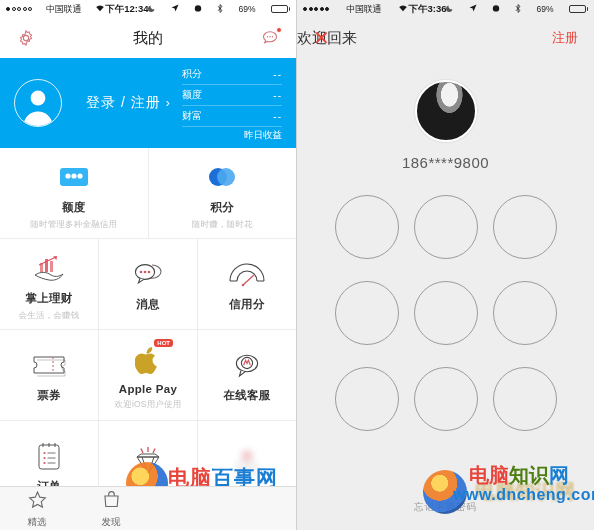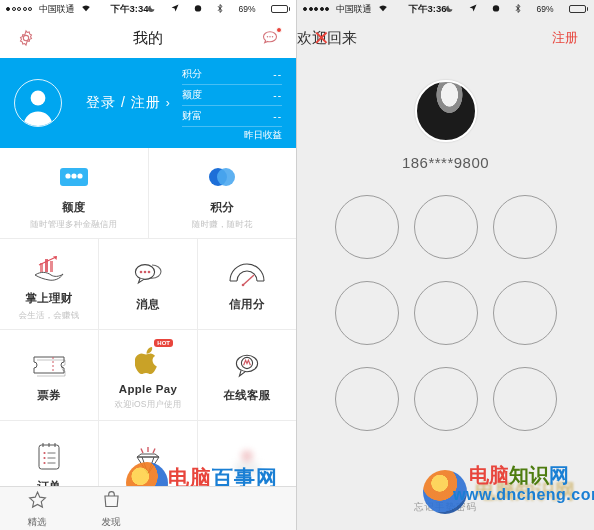--- a/index.html
+++ b/index.html
@@ -9,21 +9,21 @@
     background: #fff; overflow: hidden;
   }
   .screens { display: flex; width: 594px; height: 530px; }
 
   
   .phone-left { width: 297px; height: 530px; position: relative; background: #f2f2f2;
     border-right: 1px solid #cfcfcf; overflow: hidden; }
 
   .statusbar { height: 18px; display: flex; align-items: center;
     padding: 0 6px; font-size: 9px; color: #1a1a1a; background: #fff; }
-  .sb-left { display: flex; align-items: center; gap: 7px; flex: 1; }
+  .sb-left { display: flex; align-items: center; gap: 7px; flex: 1; justify-content: space-between; }
   .dots { display: flex; gap: 1.5px; align-items: center; }
   .dot { width: 4px; height: 4px; border-radius: 50%; border: 1px solid #1a1a1a; }
   .dot.fill { background: #1a1a1a; }
   .carrier { font-size: 9px; letter-spacing: -0.2px; }
   .wifi { font-size: 9px; }
   .sb-center { font-size: 9.5px; font-weight: bold; flex: 0 0 auto; }
   .sb-right { display: flex; align-items: center; gap: 15px; flex: 1; justify-content: flex-end; font-size: 8.5px; }
   .batt { display: inline-flex; align-items: center; }
   .batt-body { width: 17px; height: 8px; border: 1px solid #333; border-radius: 2px; padding: 1px; }
   .batt-fill { height: 100%; background: #1a1a1a; border-radius: 1px; }
@@ -131,21 +131,21 @@
             <span class="dot"></span>
             <span class="dot"></span>
         </span>
         <span class="carrier">中国联通</span>
         <span class="wifi">
           <svg width="10" height="8" viewBox="0 0 10 8">
               <path d="M5 7.2 L1.2 3.1 a5.4 5.4 0 0 1 7.6 0 Z" fill="#1a1a1a"></path>
             </svg>
         </span>
       </div>
-      <div class="sb-center">下午3:34</div>
+      <div class="sb-center">下午12:34</div>
       <div class="sb-right">
         <span>
           <svg width="8" height="8" viewBox="0 0 8 8">
               <path d="M6.4 5.2A3 3 0 0 1 2.6 1.6 3.2 3.2 0 1 0 6.4 5.2Z" fill="#555"></path>
             </svg>
         </span>
         <span>
           <svg width="8" height="8" viewBox="0 0 8 8">
               <path d="M7.5.5 0.6 3.6l3 .9.9 3Z" fill="#1a1a1a"></path>
             </svg>

